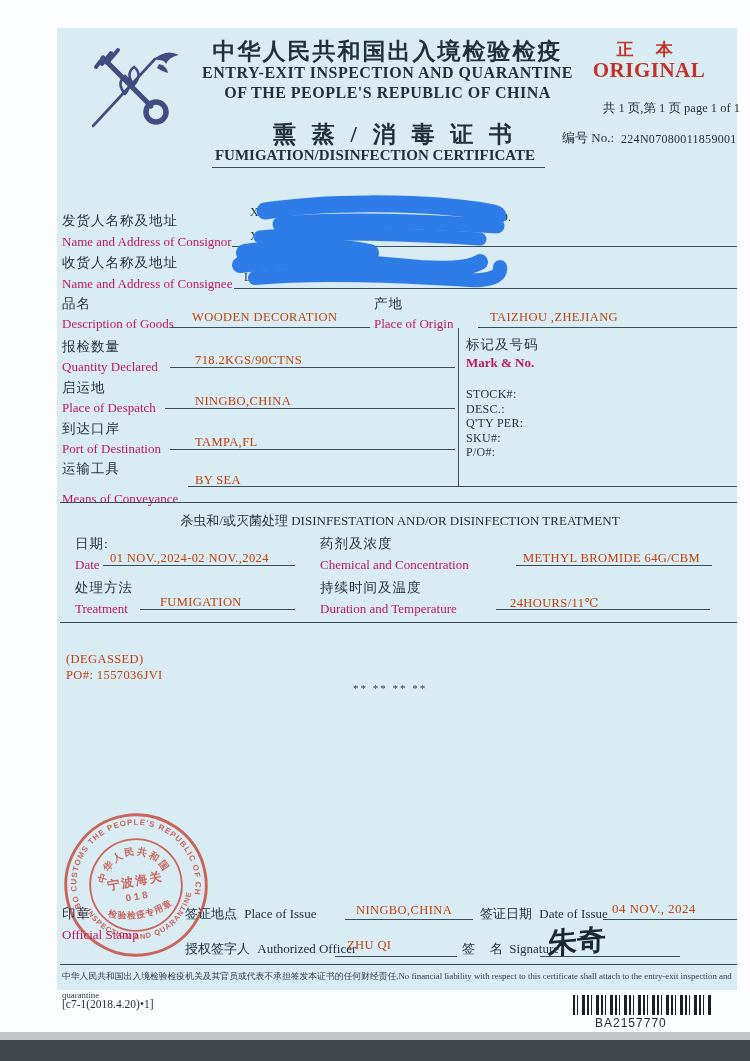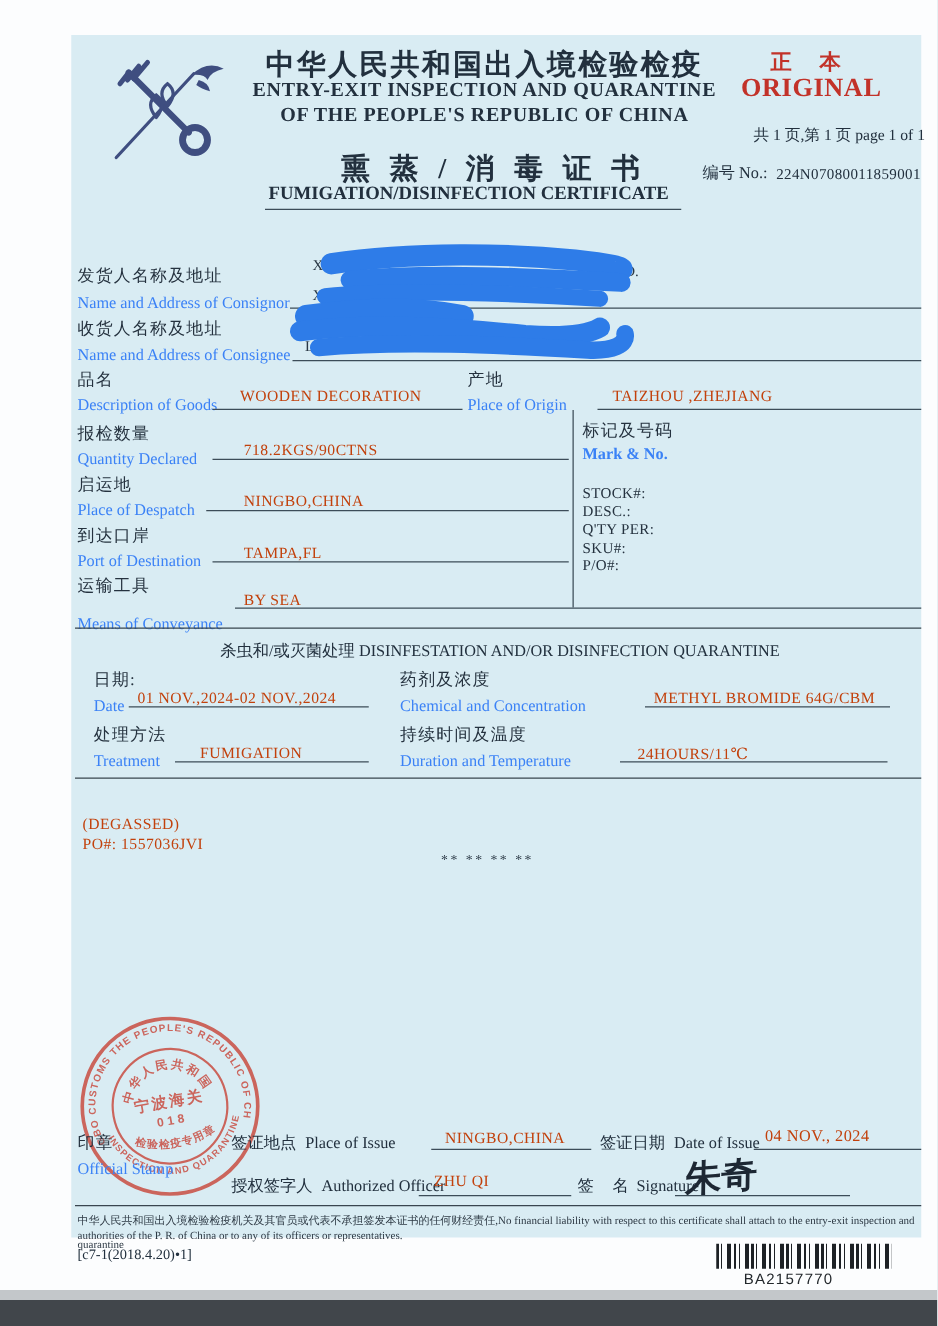--- a/index.html
+++ b/index.html
@@ -4,21 +4,21 @@
 <style>
   html,body{margin:0;padding:0;}
   body{background:#e9edef;}
   #shot{position:relative;width:750px;height:1061px;background:#fcfdfe;overflow:hidden;
         font-family:"Liberation Serif","DejaVu Serif",serif;color:#22303e;}
   .abs{position:absolute;}
   .paper{left:57px;top:28px;width:680px;height:962px;background:#d9ecf3;}
   .cn{font-family:"Liberation Serif","DejaVu Serif",serif;}
   .en{font-family:"Liberation Serif","DejaVu Serif",serif;}
   .lbl-cn{font-size:13.5px;color:#25323f;letter-spacing:1px;}
-  .lbl-en{font-size:13px;color:#3b82f6;}
+  .lbl-en{font-size:13px;color:#be185d;}
   .val{font-size:12.5px;color:#c2410c;letter-spacing:.4px;}
   .ul{border-bottom:1px solid #3c4c58;height:0;}
   .sep{border-bottom:1.6px solid #39454f;height:0;}
   .red{color:#c23229;}
   .center{text-align:center;}
   .small-legal{font-size:8.8px;color:#2d3944;line-height:19px;}
   .mark-lines div{font-size:12px;line-height:14.5px;color:#25323f;letter-spacing:.3px;}
   .stamp-wrap{left:58px;top:806px;width:156px;height:158px;transform:rotate(-10deg);opacity:.86;}
   .barcode{left:573px;top:995px;width:140px;height:20px;
      background:
@@ -123,21 +123,21 @@
   <div class="abs en lbl-en" style="left:466px;top:355px;font-weight:bold;">Mark &amp; No.</div>
   <div class="abs mark-lines" style="left:466px;top:387px;">
     <div>STOCK#:</div>
     <div>DESC.:</div>
     <div>Q'TY PER:</div>
     <div>SKU#:</div>
     <div>P/O#:</div>
   </div>
 
   <div class="abs sep" style="left:60px;top:502px;width:677px;"></div>
-  <div class="abs cn center" style="left:90px;top:512px;width:620px;font-size:13px;">杀虫和/或灭菌处理  DISINFESTATION AND/OR DISINFECTION QUARANTINE</div>
+  <div class="abs cn center" style="left:90px;top:512px;width:620px;font-size:13px;">杀虫和/或灭菌处理  DISINFESTATION AND/OR DISINFECTION TREATMENT</div>
 
   <div class="abs cn lbl-cn" style="left:75px;top:535px;">日期:</div>
   <div class="abs cn lbl-cn" style="left:320px;top:535px;">药剂及浓度</div>
   <div class="abs en lbl-en" style="left:75px;top:557px;">Date</div>
   <div class="abs val" style="left:110px;top:551px;">01 NOV.,2024-02 NOV.,2024</div>
   <div class="abs ul" style="left:103px;top:565px;width:192px;"></div>
   <div class="abs en lbl-en" style="left:320px;top:557px;">Chemical and Concentration</div>
   <div class="abs val" style="left:523px;top:551px;">METHYL BROMIDE 64G/CBM</div>
   <div class="abs ul" style="left:516px;top:565px;width:196px;"></div>
 
@@ -213,21 +213,20 @@
   <div class="abs cn" style="left:462px;top:940px;font-size:13px;">签</div>
   <div class="abs" style="left:490px;top:940px;font-size:13px;">
     <span class="cn">名</span>
     <span class="en" style="margin-left:3px;margin-top:28px;">Signature</span>
   </div>
   <div class="abs sig" style="left:548px;top:922px;">朱奇</div>
   <div class="abs ul" style="left:540px;top:956px;width:140px;"></div>
 
   <div class="abs sep" style="left:60px;top:964px;width:677px;"></div>
   <div class="abs small-legal" style="left:62px;top:967px;width:673px;">中华人民共和国出入境检验检疫机关及其官员或代表不承担签发本证书的任何财经责任,No financial liability with respect to this certificate shall attach to the entry-exit inspection and quarantine</div>
-  <div class="abs small-legal" style="left:62px;top:979px;width:673px;">authorities of the P. R. of China or to any of its officers or representatives.</div>
 
   <div class="abs en" style="left:62px;top:998px;font-size:11.5px;">[c7-1(2018.4.20)•1]</div>
   <div class="abs barcode"></div>
   <div class="abs" style="left:595px;top:1016px;font-size:12px;font-family:'Liberation Sans',sans-serif;letter-spacing:1px;color:#23282c;">BA2157770</div>
 
   <div class="abs bottom-strip1"></div>
   <div class="abs bottom-strip2"></div>
 </div>
 
 </body></html>

